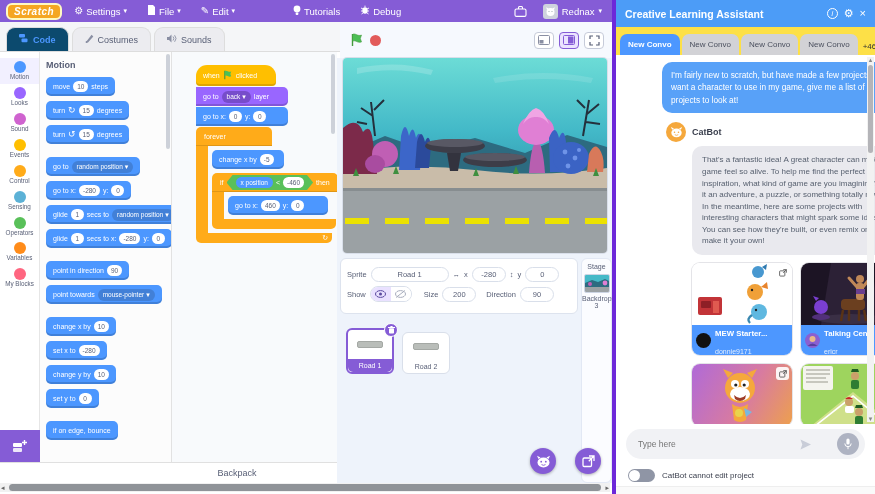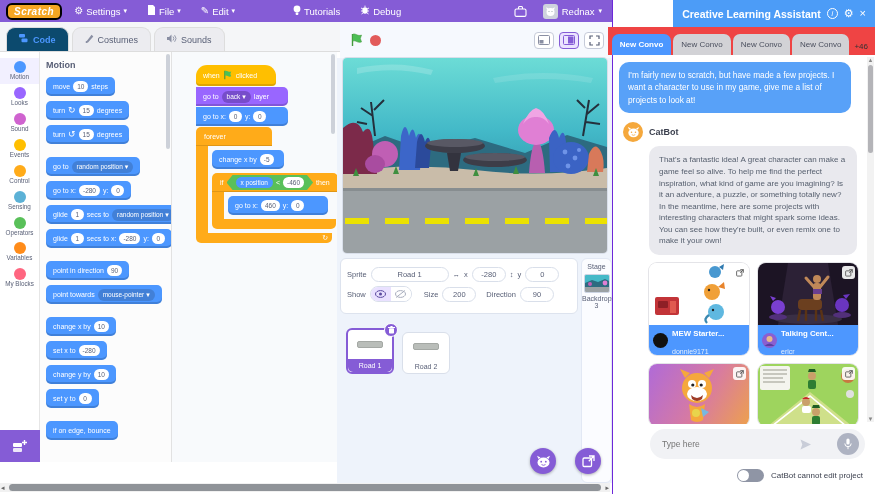--- a/index.html
+++ b/index.html
@@ -2,21 +2,21 @@
 <html><head>
 <meta charset="utf-8">
 <style>
   * { margin:0; padding:0; box-sizing:border-box; }
   html,body { width:875px; height:494px; overflow:hidden; }
   body { font-family:"Liberation Sans", sans-serif; background:#fff; }
   #app { position:relative; width:875px; height:494px; overflow:hidden; background:#fff; }
 
   
   #menubar { position:absolute; left:0; top:0; width:612px; height:22px; background:#855cd6; display:flex; align-items:center; gap:4px; padding:0 6px; color:#fff; font-size:9.5px; }
-  .logo { background:#f5a623; color:#fff; font-weight:bold; font-size:10px; padding:1px 6px; border-radius:6px; border:2px solid #000000; letter-spacing:.5px; font-style:italic; }
+  .logo { background:#f5a623; color:#fff; font-weight:bold; font-size:10px; padding:1px 6px; border-radius:6px; border:2px solid #fef9c3; letter-spacing:.5px; font-style:italic; }
   .menu-item { display:flex; align-items:center; gap:3px; padding:2px 8px; border-radius:3px; cursor:pointer; white-space:nowrap; }
   .mi-icon { font-size:10px; line-height:1; }
   .caret { font-size:7px; }
   .mb-spacer { flex:1; }
   .account { display:flex; align-items:center; gap:4px; padding:1px 4px; }
   .avatar-box { width:15px; height:15px; border-radius:3px; background:#cfd3dd; display:flex; align-items:center; justify-content:center; }
 
   
   #tabs-row { position:absolute; left:0; top:22px; width:340px; height:30px; background:#f5f6f8; border-bottom:1px solid #ddd; display:flex; align-items:flex-end; padding-left:6px; }
   .ed-tab { height:24px; display:flex; align-items:center; gap:4px; padding:0 12px; font-size:9px; color:#575e75; background:#ececf0; border:1px solid #ddd; border-bottom:none; border-radius:9px 9px 0 0; margin-right:3px; cursor:pointer; }
@@ -89,26 +89,26 @@
   .road-bar { width:26px; height:7px; border-radius:2px; background:#b9bdb9; border:1px solid #a4a8a4; }
   .sprite-card .name-strip { height:13px; font-size:7px; text-align:center; color:#575e75; line-height:13px; border-radius:0 0 5px 5px; }
   .sprite-card.selected { border:2px solid #855cd6; }
   .sprite-card.selected .name-strip { background:#855cd6; color:#fff; }
   .trash-badge { position:absolute; right:-6px; top:-7px; width:14px; height:14px; border-radius:50%; background:#855cd6; border:1px solid #fff; display:flex; align-items:center; justify-content:center; cursor:pointer; }
   #stage-col { position:absolute; left:244px; top:200px; width:31px; height:225px; background:#fbfcff; border:1px solid #e2e8f4; border-radius:6px; text-align:center; font-size:7px; color:#575e75; padding-top:4px; }
   #stage-col .mini-thumb { width:26px; height:19px; margin:4px auto 2px; border-radius:2px; overflow:hidden; border:1px solid #cdd5e4; }
   .float-btn { position:absolute; width:26px; height:26px; border-radius:50%; background:#855cd6; display:flex; align-items:center; justify-content:center; box-shadow:0 1px 3px rgba(0,0,0,.3); cursor:pointer; }
 
   
-  #assistant { position:absolute; left:612px; top:0; width:263px; height:494px; background:#fff; border-left:1px solid #6d28d9; display:flex; flex-direction:column;align-items:flex-end; }
+  #assistant { position:absolute; left:612px; top:0; width:263px; height:494px; background:#fff; border-left:4px solid #6d28d9; display:flex; flex-direction:column; }
   #as-header { height:27px; background:#4c9cf7; color:#fff; display:flex; align-items:center; padding:0 9px; gap:6px; }
   #as-title { font-size:10.5px; font-weight:bold; flex:1; }
   .as-hicon { font-size:11px; cursor:pointer; line-height:1; }
   .info-circle { width:11px; height:11px; border:1px solid #fff; border-radius:50%; font-size:7px; display:flex; align-items:center; justify-content:center; font-style:italic; cursor:pointer; }
-  #as-tabbar { height:28px; background:#ef4444; display:flex; align-items:flex-end; padding:0 4px; gap:2px; }
+  #as-tabbar { height:28px; background:#fde047; display:flex; align-items:flex-end; padding:0 4px; gap:2px; }
   .as-tab { height:21px; padding:0 8px; font-size:8px; display:flex; align-items:center; border-radius:7px 7px 0 0; background:#d2d2d6; color:#4a4f5e; cursor:pointer; white-space:nowrap; }
   .as-tab.active { background:#4c97ff; color:#fff; font-weight:bold; }
   .tab-overflow { font-size:8px; color:#333; padding:0 3px 4px; }
   #as-chat { height:369px; overflow:hidden; padding:7px 14px 0 8px; position:relative;margin-left:38px; }
   .bubble-user { background:#58a1f8; color:#fff; border-radius:10px; padding:7px 9px; font-size:8.3px; line-height:1.5; width:232px; }
   .bot-row { display:flex; align-items:center; gap:6px; margin:9px 0 4px 4px; }
   .bot-avatar { width:20px; height:20px; border-radius:50%; background:#f5a83c; display:flex; align-items:center; justify-content:center; }
   .bot-name { font-size:9px; font-weight:bold; color:#3a3f4d; }
   .bubble-bot { background:#e9e9ee; color:#57606f; border-radius:10px; padding:8px 10px; font-size:8px; line-height:1.45; width:208px; margin-left:30px; }
   #cards-grid { margin:8px 0 0 30px; width:212px; display:grid; grid-template-columns:100px 100px; gap:9px; }
@@ -441,20 +441,23 @@
           </div>
         </div>
         <div class="cbottom" style="width:136px">
             <span>↻</span>
           </div>
       </div>
     </div>
   </div>
   <div class="vscroll" style="left:331px; top:54px; height:80px;"></div>
 
+  <div id="backpack-bar">
+      <span>Backpack</span>
+    </div>
   <div id="hscroll">
       <span class="scroll-arrow">◂</span>
       <span class="thumb"></span>
       <span class="scroll-arrow">▸</span>
     </div>
 
   <div id="stage-area">
 
     <div id="stage-canvas">
       <svg width="264" height="195" viewBox="0 0 264 195" preserveAspectRatio="none">

